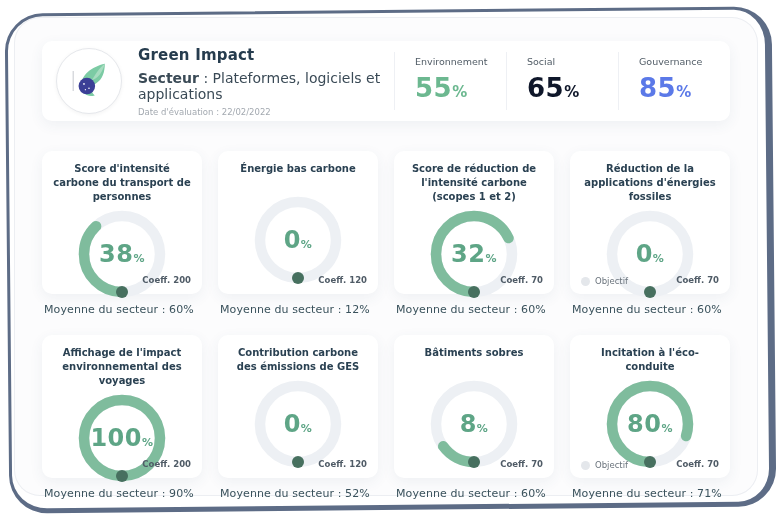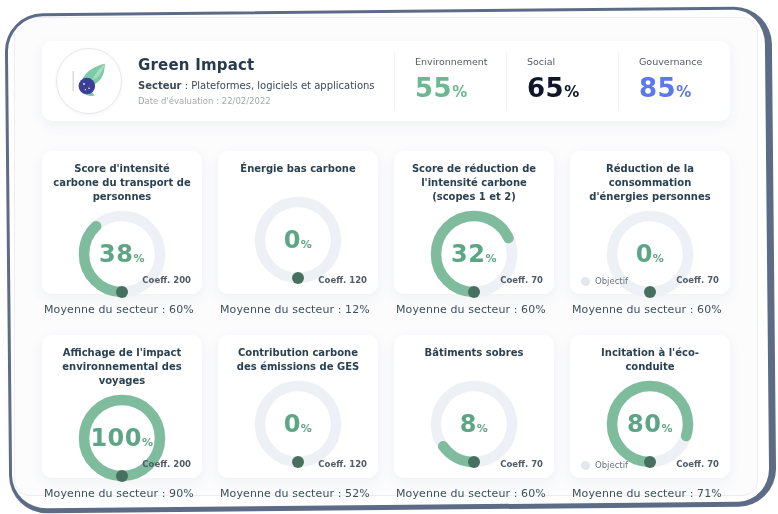--- a/index.html
+++ b/index.html
@@ -11,40 +11,40 @@
   }
   
   .frame{
     position:absolute;left:7px;top:10px;width:757px;height:492px;
     border:3px solid #5d6c86;border-right-width:7px;border-bottom-width:5px;
     border-radius:38px;transform:rotate(-0.55deg);
     background:transparent;pointer-events:none;z-index:5;
   }
   .screen{
     position:absolute;left:14px;top:17px;width:744px;height:479px;
-    background:#fcfcfd;border-radius:16px;
+    background:#fcfcfd;border-radius:26px;
     box-shadow:0 0 0 1px #eceef2 inset;
     padding:24px 28px;box-sizing:border-box;z-index:1;
   }
   
   .header{
     display:flex;align-items:center;
     background:#ffffff;border-radius:10px;
     box-shadow:0 4px 14px rgba(60,80,110,.07);
     height:80px;padding:0 0 0 14px;margin-bottom:30px;
   }
   .logo{
     width:64px;height:64px;border-radius:50%;
     border:1px solid #e6e8ec;background:#fff;
     display:flex;align-items:center;justify-content:center;
     box-shadow:0 1px 4px rgba(0,0,0,.05);flex:0 0 auto;
   }
   .company{margin-left:16px;}
   .company-title{font-size:15px;font-weight:700;color:#263c4e;letter-spacing:.2px;}
-  .company-sector{font-size:10px;color:#3a4a56;margin-top:6px;}
+  .company-sector{font-size:14px;color:#3a4a56;margin-top:6px;}
   .company-sector b{font-weight:700;}
   .company-date{font-size:8.5px;color:#a3a9b0;margin-top:5px;}
   .scores{display:flex;margin-left:auto;height:58px;}
   .score{
     width:112px;border-left:1px solid #eef0f4;
     padding:4px 0 0 20px;box-sizing:border-box;
   }
   .score-label{font-size:9.5px;color:#515c66;margin-bottom:6px;}
   .score-value{font-size:26px;font-weight:700;letter-spacing:.5px;}
   .score-value .pct{font-size:15px;font-weight:700;}
@@ -186,21 +186,21 @@
               <span class="pct">%</span>
             </div>
         </div>
         <div class="coeff">Coeff. 70</div>
       </div>
       <div class="average">Moyenne du secteur : 60%</div>
     </div>
 
     <div class="cell">
       <div class="card">
-        <div class="card-title">Réduction de la consommation d'énergies personnes</div>
+        <div class="card-title">Réduction de la applications d'énergies fossiles</div>
         <div class="gauge-wrap">
           <svg class="gauge" viewBox="0 0 96 96">
             <circle class="track" cx="48" cy="48" r="38"></circle>
             <circle class="arc" cx="48" cy="48" r="38" style="display: none;"></circle>
             <circle class="dot" cx="48" cy="86" r="6"></circle>
           </svg>
           <div class="gauge-value">
               <span>0</span>
               <span class="pct">%</span>
             </div>

